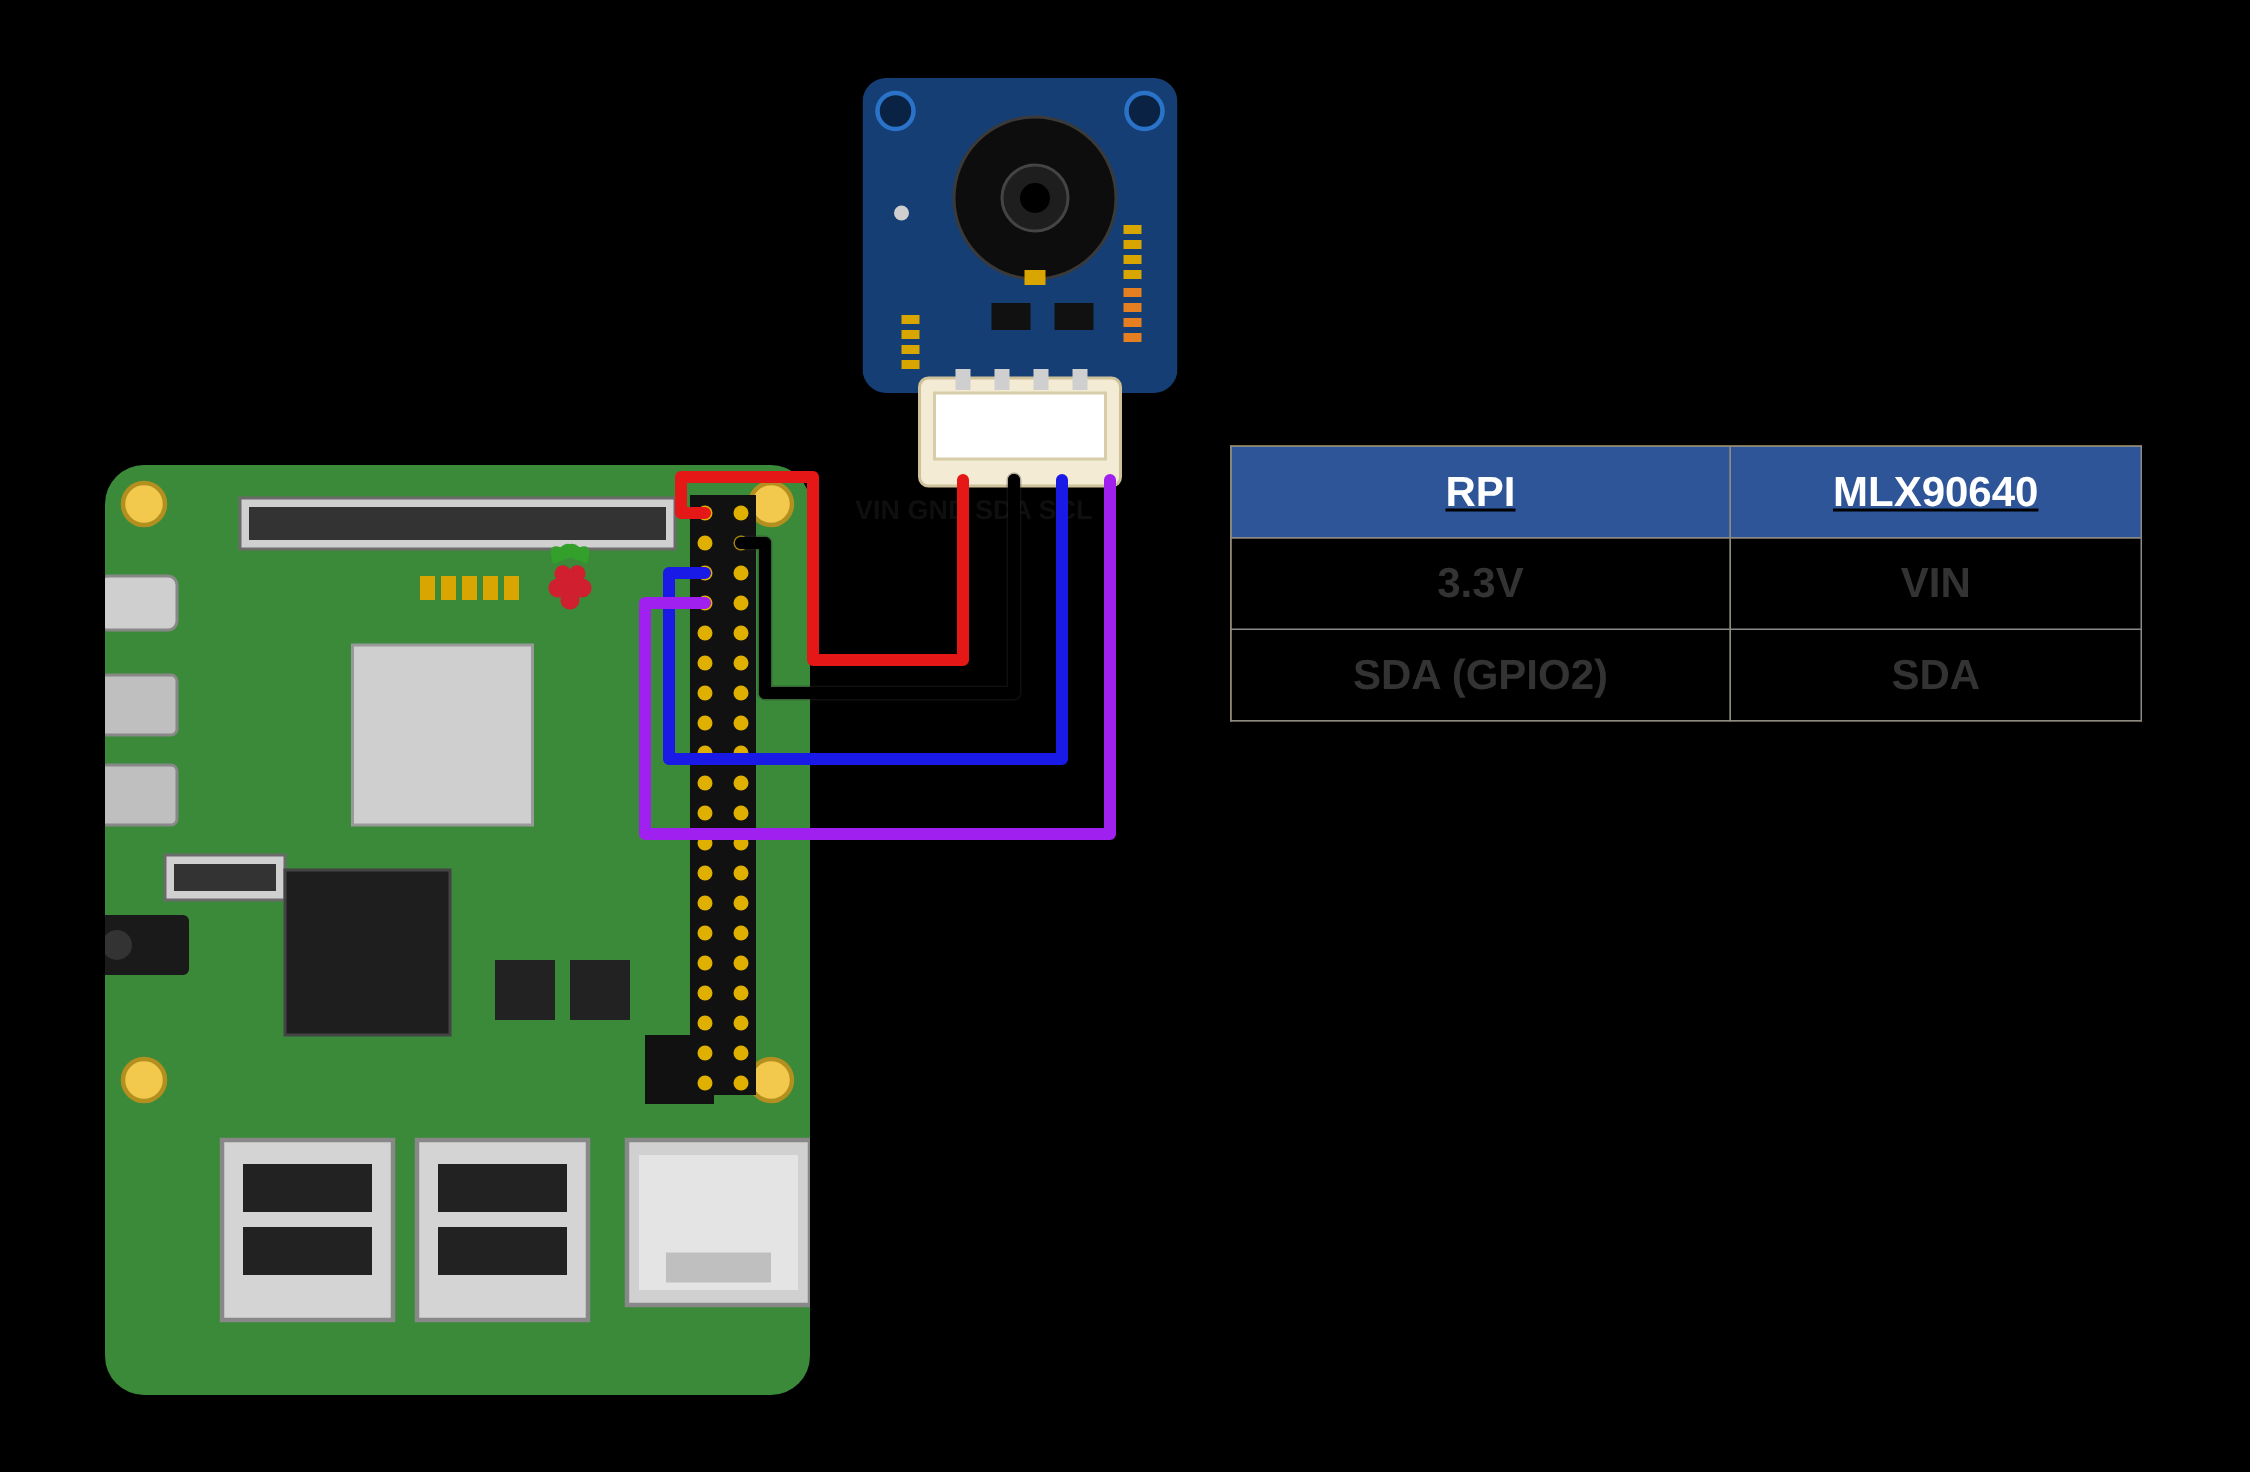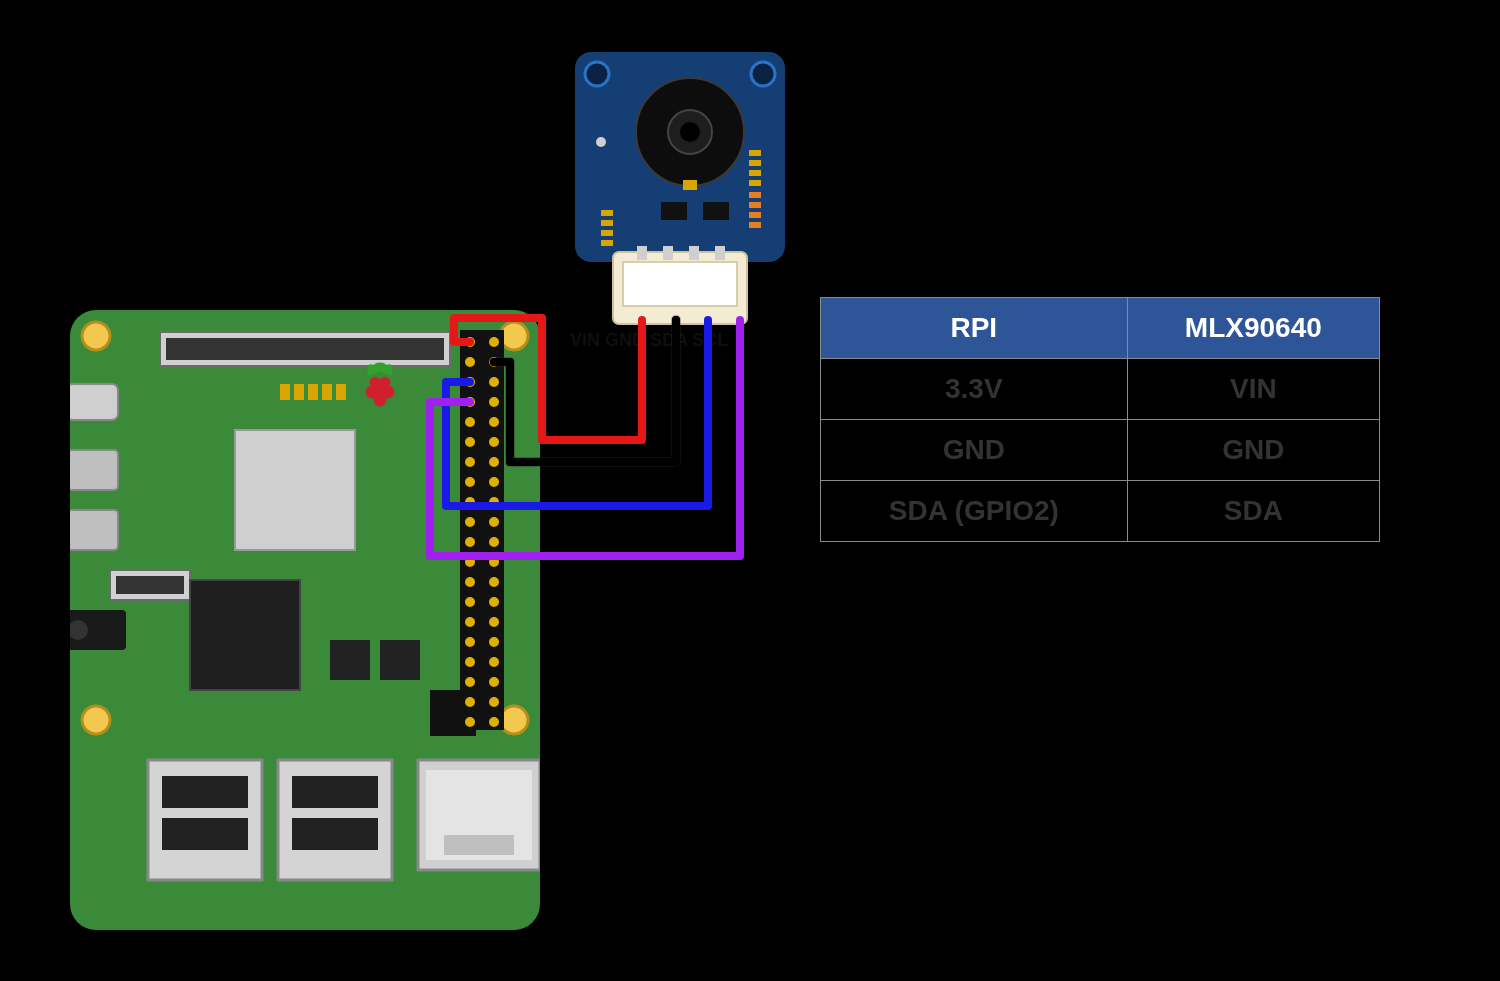--- a/index.html
+++ b/index.html
@@ -22,23 +22,24 @@
     left: 0; top: 0;
     width: 1500px;
     height: 981px;
     pointer-events: none;
   }
   
   .pin-table {
     position: absolute;
     left: 820px;
     top: 297px;
-    width: 560px;
+    width: 608px;
     border-collapse: collapse;
     background: #eab308;
+    text-decoration: underline;
   }
   .pin-table th, .pin-table td {
     border: 1px solid #8a8a8a;
     text-align: center;
     font-weight: bold;
     font-size: 28px;
     padding: 14px 8px;
   }
   .pin-table th {
     background: #2d5597;
@@ -251,23 +252,19 @@
         <th>RPI</th>
         <th>MLX90640</th>
       </tr>
     </thead>
     <tbody>
       <tr>
         <td>3.3V</td>
         <td>VIN</td>
       </tr>
       <tr>
-        <td>GND</td>
-        <td>GND</td>
-      </tr>
-      <tr>
         <td>SDA (GPIO2)</td>
         <td>SDA</td>
       </tr>
     </tbody>
   </table>
 
 </div>
 
 </body></html>

